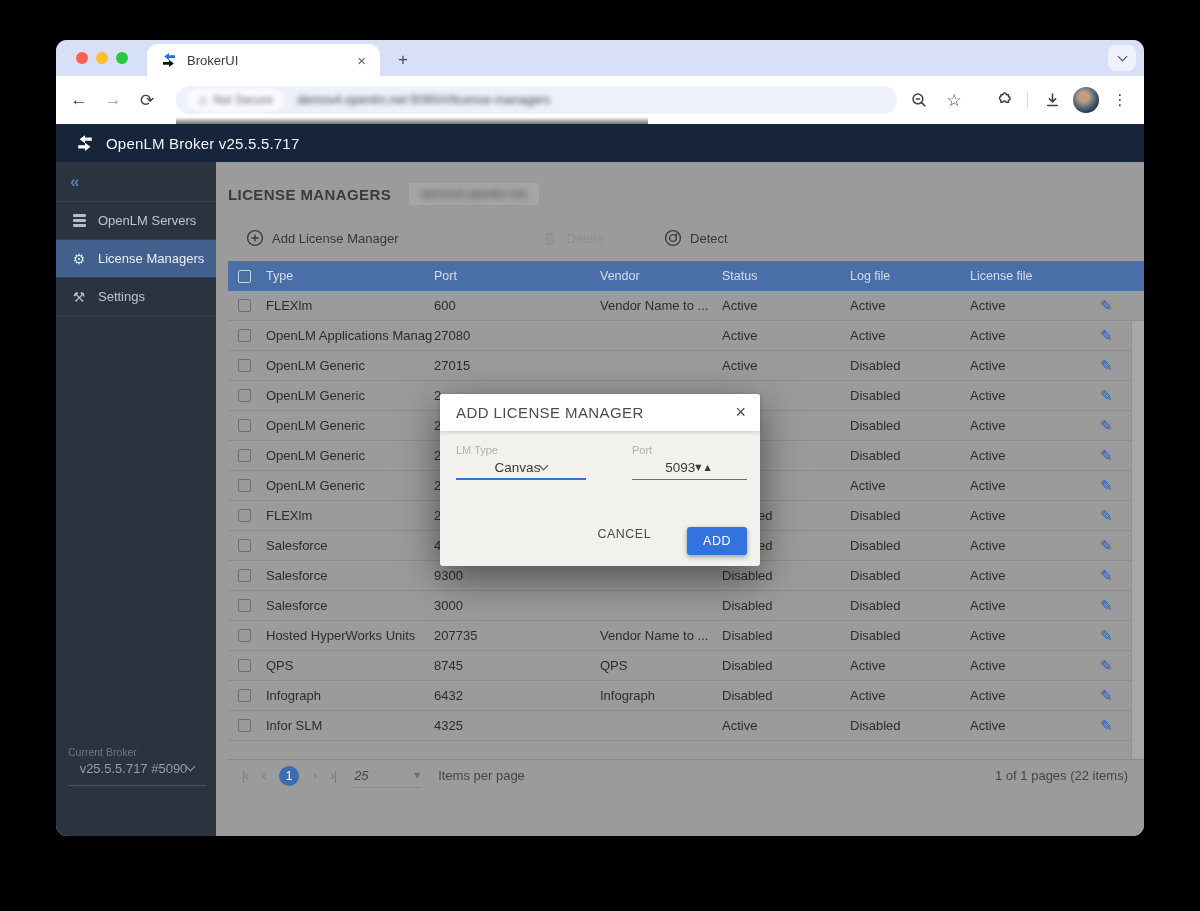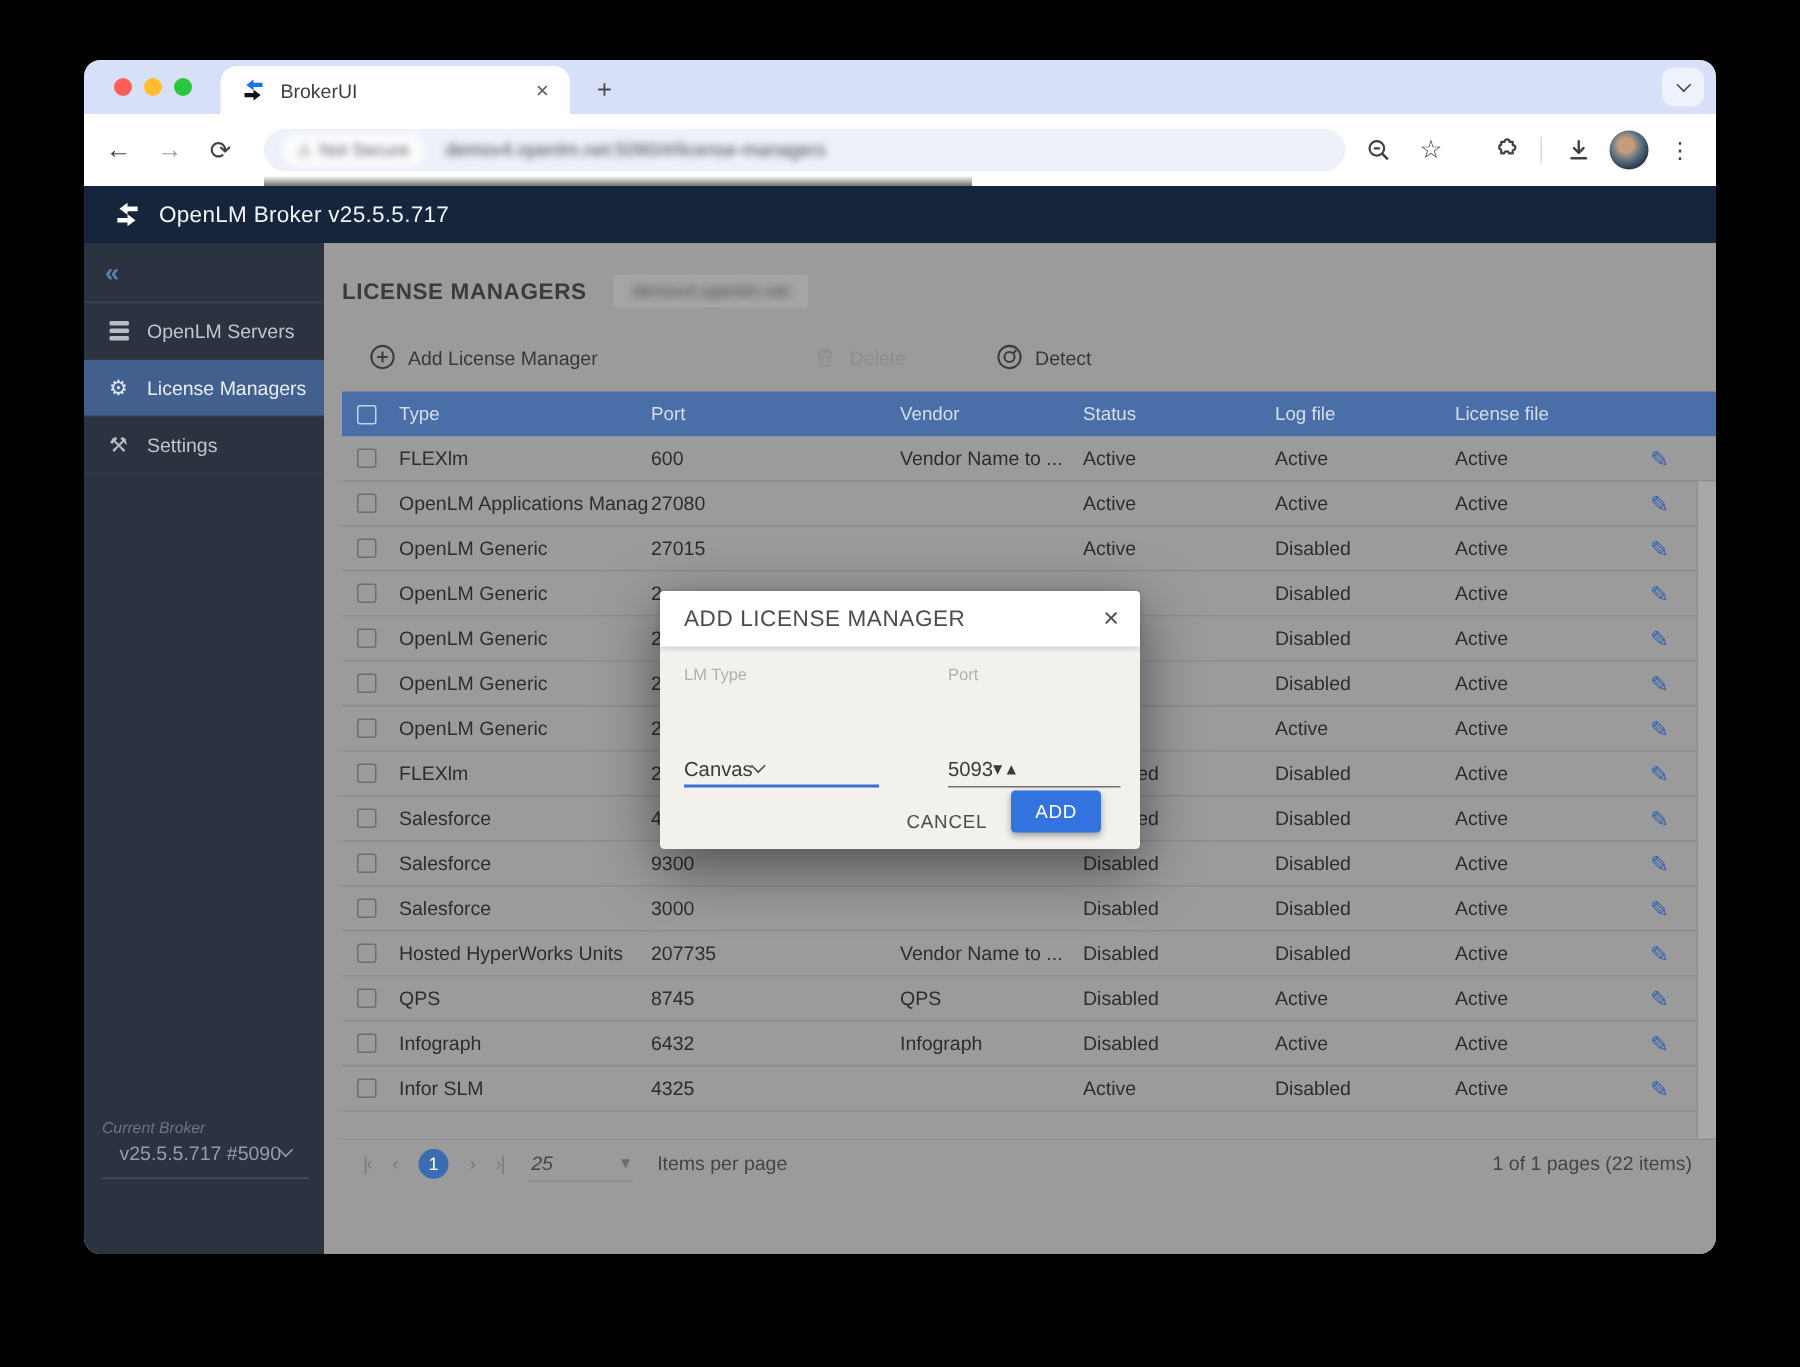--- a/index.html
+++ b/index.html
@@ -53,21 +53,21 @@
             color:#5d7fae;font-size:17px;font-weight:bold;font-family:"DejaVu Sans",sans-serif;}
   .sitem{height:38px;display:flex;align-items:center;padding-left:14px;border-bottom:1px solid #323c48;
          color:#bfc6ce;font-size:13px;}
   .sitem .sico{width:18px;margin-right:10px;display:flex;align-items:center;justify-content:center;color:#b6bdc6;
                font-family:"DejaVu Sans",sans-serif;font-size:14px;}
   .sitem.active{background:#41608d;color:#e9eef5;}
   .sitem.active .sico{color:#e2e9f2;}
   .srvico{display:flex;flex-direction:column;gap:2px;}
   .srvico i{display:block;width:13px;height:3px;border-radius:1px;background:#b6bdc6;}
   .broker{position:absolute;left:12px;bottom:50px;width:138px;border-bottom:1px solid #49545f;padding-bottom:9px;}
-  .broker .blabel{font-size:10.5px;color:#6b7684;margin-bottom:3px;font-style:italic;}
+  .broker .blabel{font-size:10.5px;color:#6b7684;margin-bottom:3px;}
   .brow{display:flex;align-items:center;justify-content:center;}
   .broker .bval{font-size:13px;color:#949ea9;}
   .broker .chev{border-color:#949ea9;}
   
   .main{flex:1;padding:20px 0 0 12px;position:relative;min-width:0;}
   .titlerow{display:flex;align-items:center;height:24px;}
   .pagetitle{font-size:15px;font-weight:600;color:#3b3b3b;letter-spacing:.4px;}
   .hostpill{margin-left:18px;background:#a6a6a6;border-radius:3px;height:22px;padding:0 12px;display:flex;align-items:center;}
   .hostpill span{font-size:12px;color:#4a4a4a;filter:blur(3px);}
   .actions{display:flex;align-items:center;margin-top:19px;height:26px;}
@@ -99,26 +99,26 @@
   
   .modal{position:absolute;left:440px;top:394px;width:320px;height:172px;background:#f2f1ee;border-radius:3px;
          box-shadow:0 12px 40px rgba(0,0,0,.5);z-index:50;}
   .mhead{height:37px;background:#fff;border-radius:3px 3px 0 0;display:flex;align-items:center;
          padding:0 14px 0 16px;box-shadow:0 1px 4px rgba(0,0,0,.18);position:relative;z-index:2;}
   .mtitle{font-size:15px;color:#4c4c4c;letter-spacing:.4px;flex:1;}
   .mclose{font-size:18px;color:#4c4c4c;}
   .mfield{position:absolute;}
   .f1{left:16px;top:50px;width:130px;} .f2{left:192px;top:50px;width:115px;}
   .flabel{font-size:11px;color:#b3b0ac;}
-  .fval{display:flex;align-items:center;justify-content:flex-start;height:24px;font-size:13.5px;color:#3a3a3a;margin-top:45px;}
+  .fval{display:flex;align-items:center;justify-content:center;height:24px;font-size:13.5px;color:#3a3a3a;}
   .f1 .fval{border-bottom:2px solid #3b6fd4;}
   .f2 .fval{border-bottom:1px solid #6f6f6f;}
   .fval .chev{border-color:#4a4a4a;}
   .spin{font-size:8px;color:#3a3a3a;letter-spacing:3px;font-family:"DejaVu Sans",sans-serif;}
-  .mfoot{position:absolute;right:26px;bottom:11px;display:flex;align-items:flex-end;gap:16px;}
+  .mfoot{position:absolute;right:13px;bottom:11px;display:flex;align-items:flex-start;gap:36px;}
   .cancel{font-size:12.5px;font-weight:500;color:#4a4a4a;letter-spacing:.5px;}
   .addbtn{background:#3273e0;color:#fff;font-size:12.5px;font-weight:500;letter-spacing:.5px;border:none;
           border-radius:3px;padding:7px 16px;box-shadow:0 2px 5px rgba(0,0,0,.35);}
 </style>
 </head>
 <body>
 
 <div class="canvas">
   <div class="window">
 

